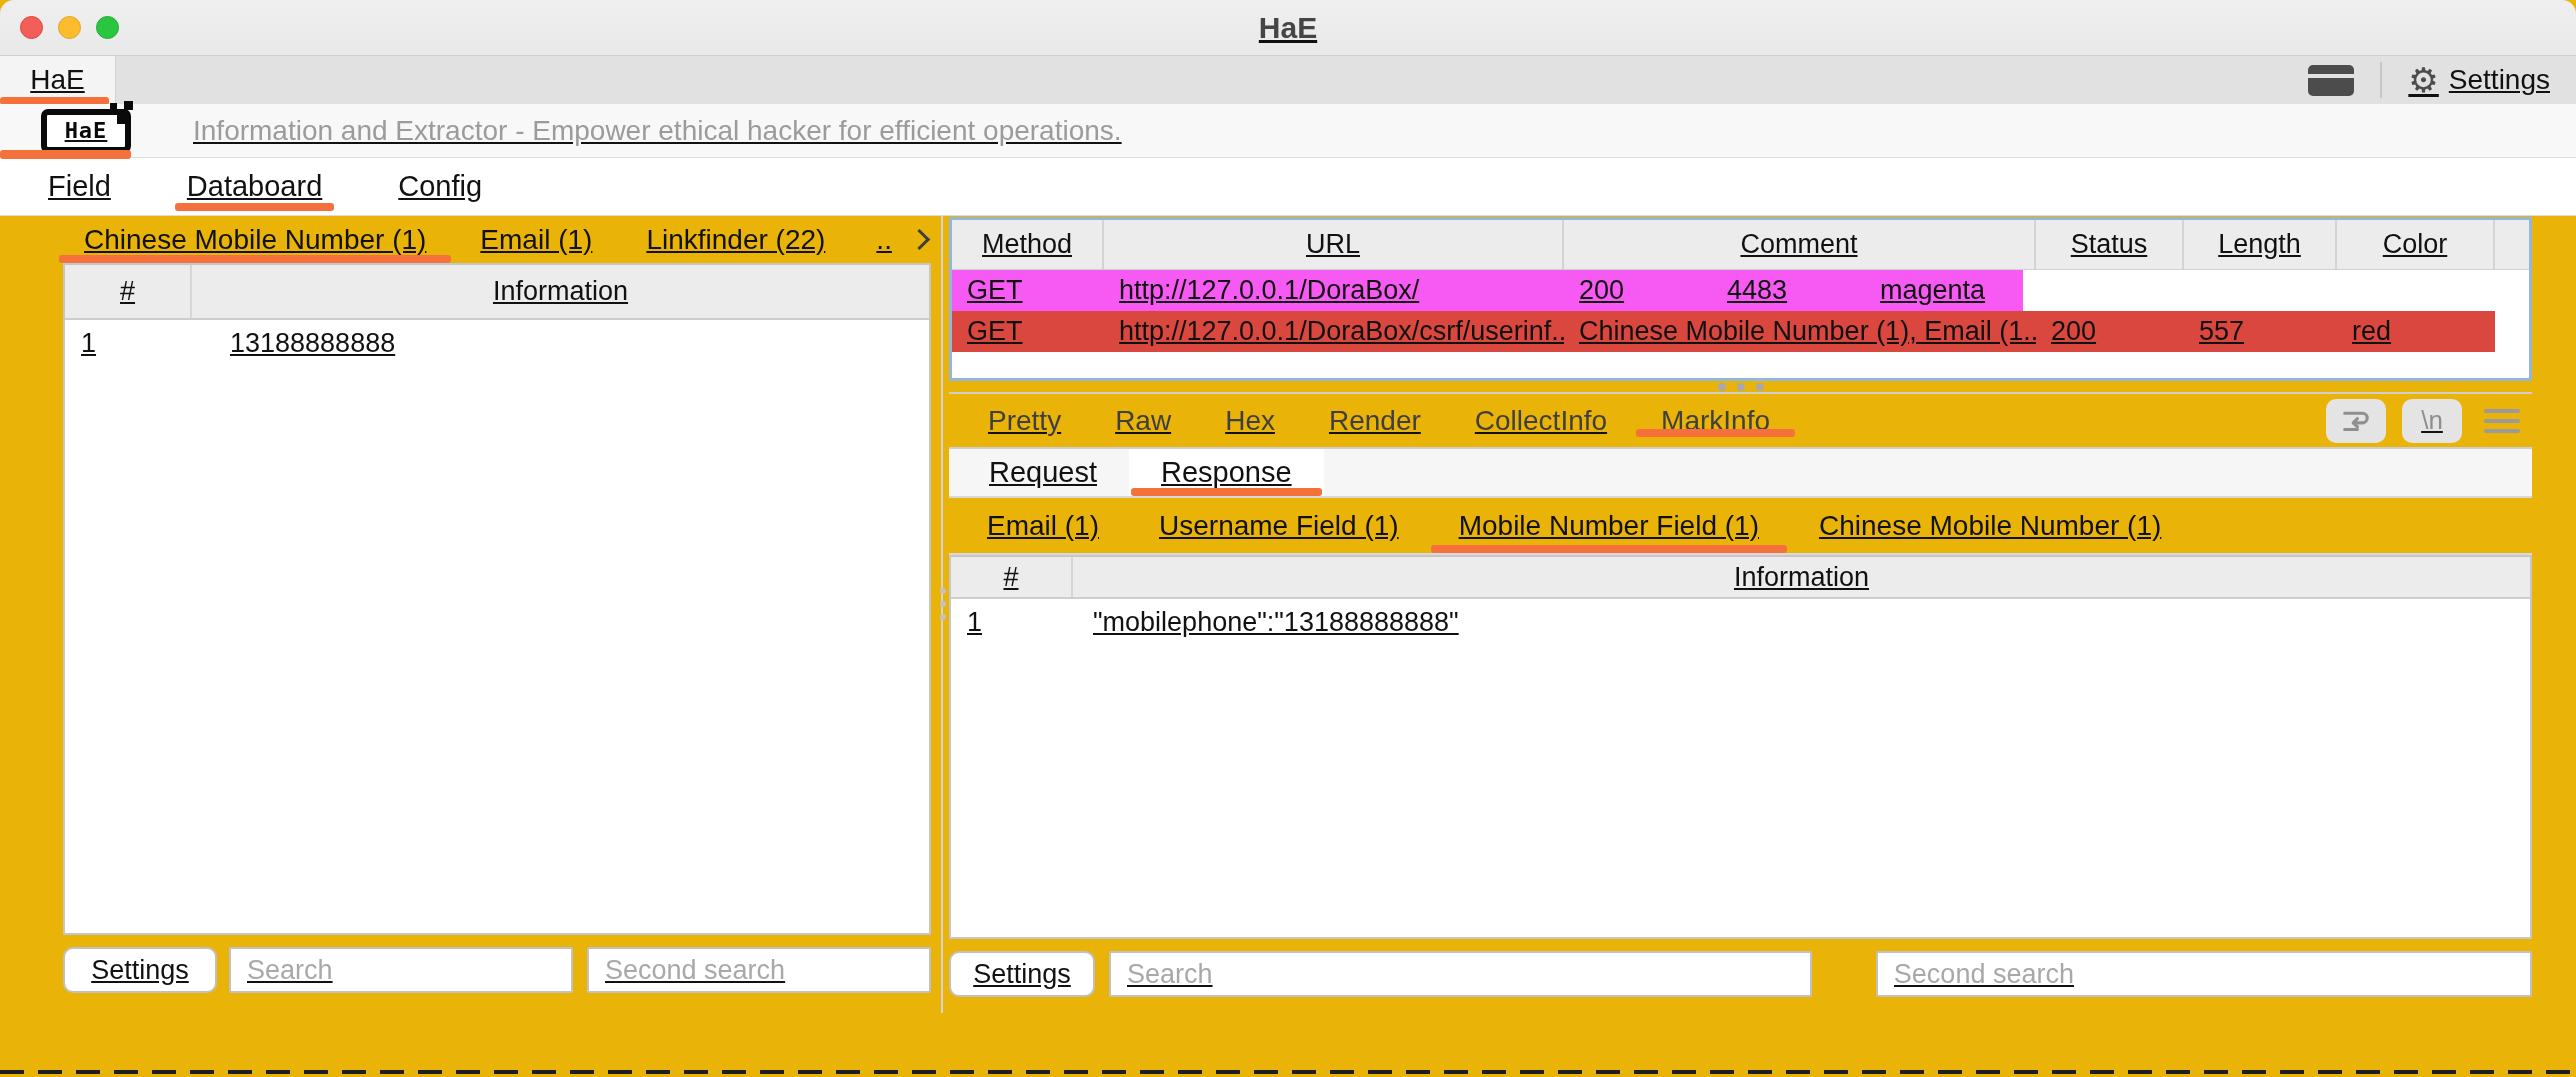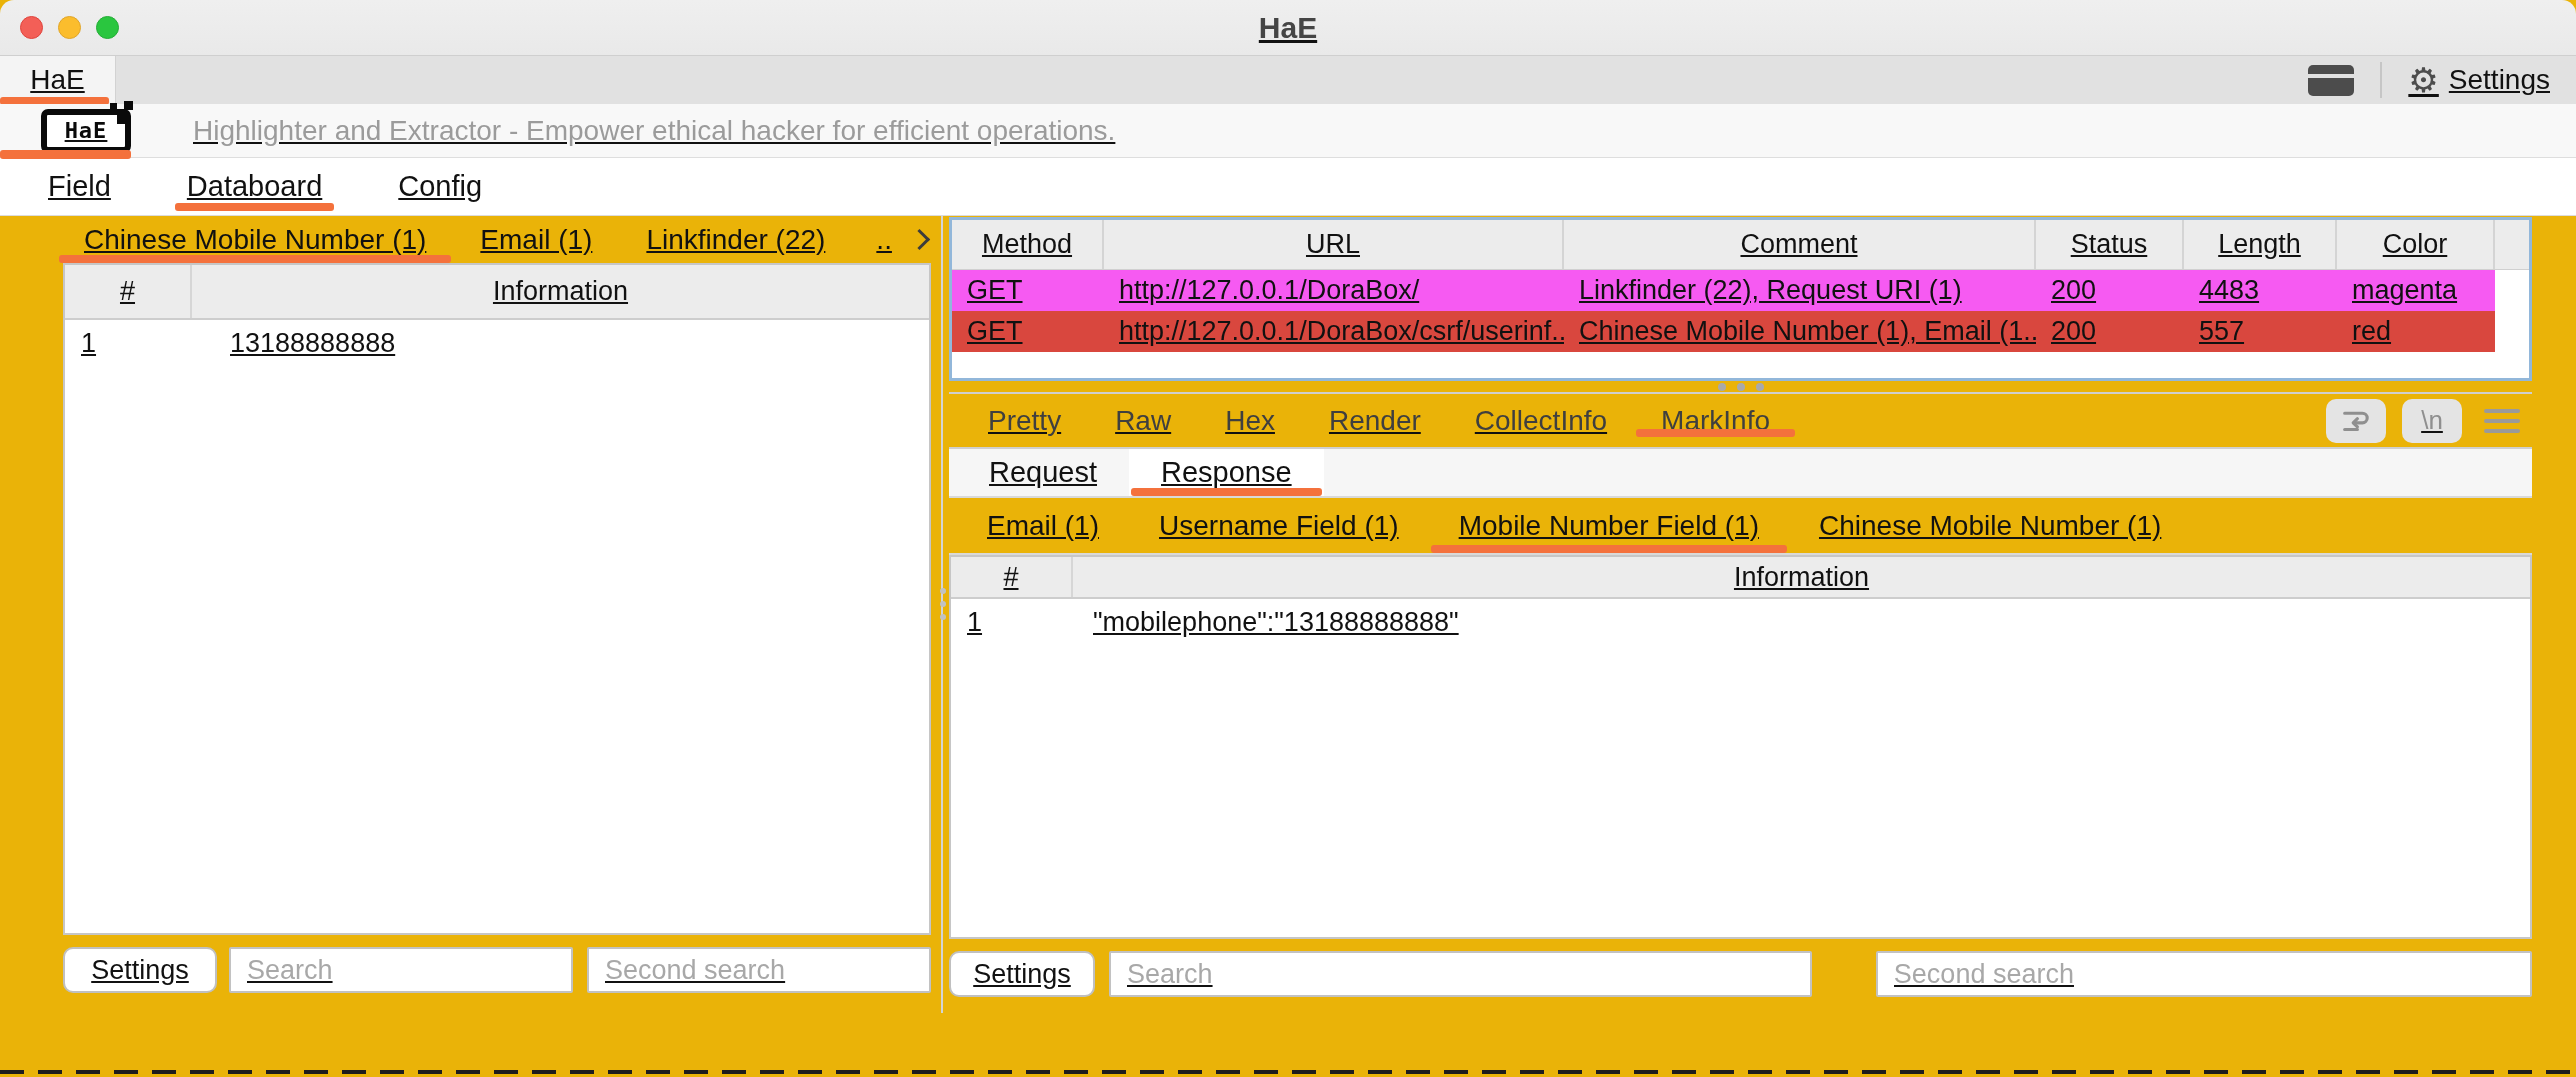--- a/index.html
+++ b/index.html
@@ -174,21 +174,21 @@
     </div>
   </div>
 
   <div class="banner">
     <div class="logo-box">
       <span>HaE</span>
       <i class="p1"></i>
         <i class="p2"></i>
         <i class="p3"></i>
     </div>
-    <div class="subtitle">Highlighter and Extractor - Empower ethical hacker for efficient operations.</div>
+    <div class="subtitle">Information and Extractor - Empower ethical hacker for efficient operations.</div>
   </div>
 
   <div class="nav-row">
     <div class="nav-tab">
         <span>Field</span>
       </div>
     <div class="nav-tab selected">
         <span>Databoard</span>
       </div>
     <div class="nav-tab">
@@ -252,21 +252,20 @@
           <div class="rc w-status">Status</div>
           <div class="rc w-length">Length</div>
           <div class="rc w-color">Color</div>
           <div class="rc fill"></div>
         </div>
 
         <div class="r-grid r-row">
           <div class="r-cells" style="background: rgb(246, 90, 242);">
             <div class="rc w-method">GET</div>
             <div class="rc w-url">http://127.0.0.1/DoraBox/</div>
-            <div class="rc w-comment">Linkfinder (22), Request URI (1)</div>
             <div class="rc w-status">200</div>
             <div class="rc w-length">4483</div>
             <div class="rc w-color">magenta</div>
           </div>
           <div class="fill"></div>
         </div>
 
         <div class="r-grid r-row">
           <div class="r-cells" style="background: rgb(217, 71, 62);">
             <div class="rc w-method">GET</div>

